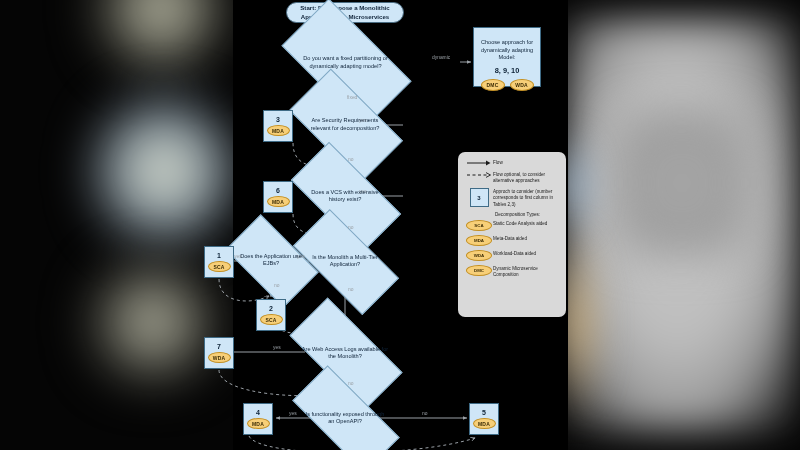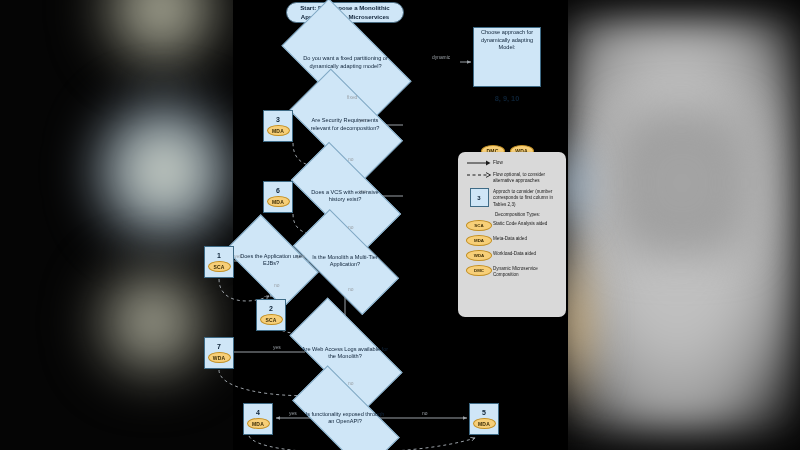--- a/index.html
+++ b/index.html
@@ -46,21 +46,21 @@
 
   .approach{background:#cfe6f7;border:1px solid #3f6b86;
             display:flex;flex-direction:column;align-items:center;justify-content:center;gap:2px;}
   .approach .num{color:#0d2236;font-weight:bold;font-size:7px;line-height:1;}
   .pill{background:#f7cf78;border:1px solid #c38f22;border-radius:50%;
         color:#3c2c05;font-weight:bold;font-size:5px;letter-spacing:.2px;
         display:flex;align-items:center;justify-content:center;}
 
   .infobox{background:#cfe6f7;border:1px solid #3f6b86;
            display:flex;flex-direction:column;align-items:center;justify-content:flex-start;
-           padding-top:1px;gap:38px;}
+           padding-top:11px;}
   .infobox .itxt{color:#10243a;font-size:5.6px;line-height:1.35;text-align:center;}
   .infobox .inums{color:#0d2236;font-weight:bold;font-size:7.4px;margin-top:4px;}
   .infobox .ipills{display:flex;gap:5px;margin-top:4px;}
 
   
   .elabel{position:absolute;color:#9aa0a6;font-size:4.9px;white-space:nowrap;}
 
   
   #legend{position:absolute;left:458px;top:152px;width:108px;height:165px;
           background:#d9d9d9;border-radius:7px;box-shadow:1px 2px 3px rgba(0,0,0,.55);

